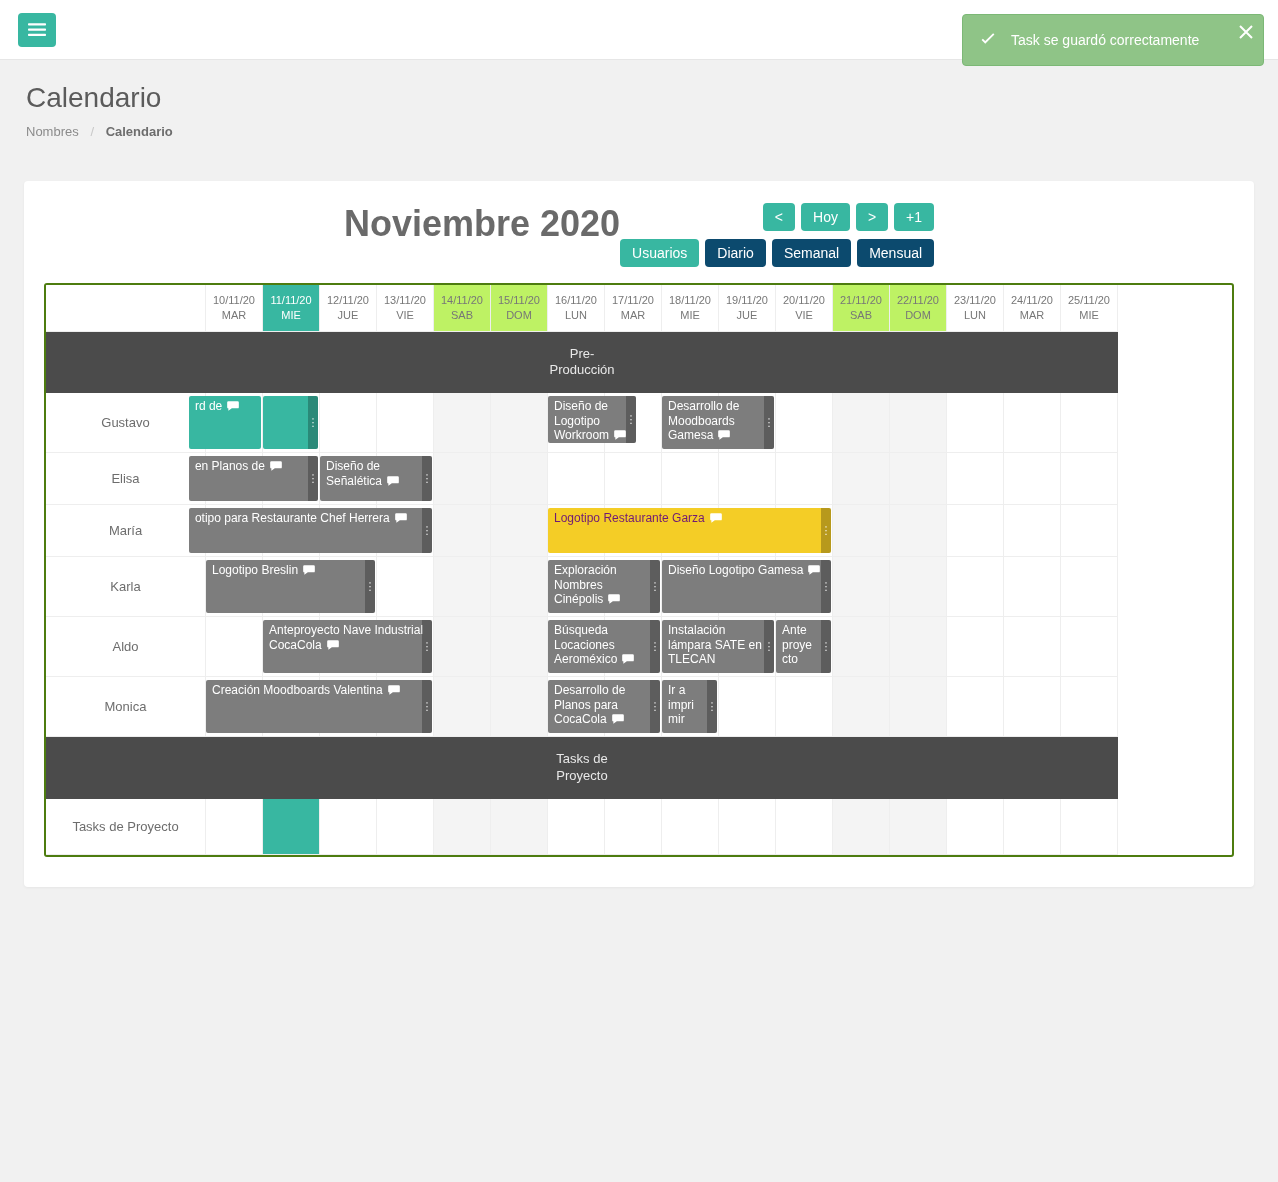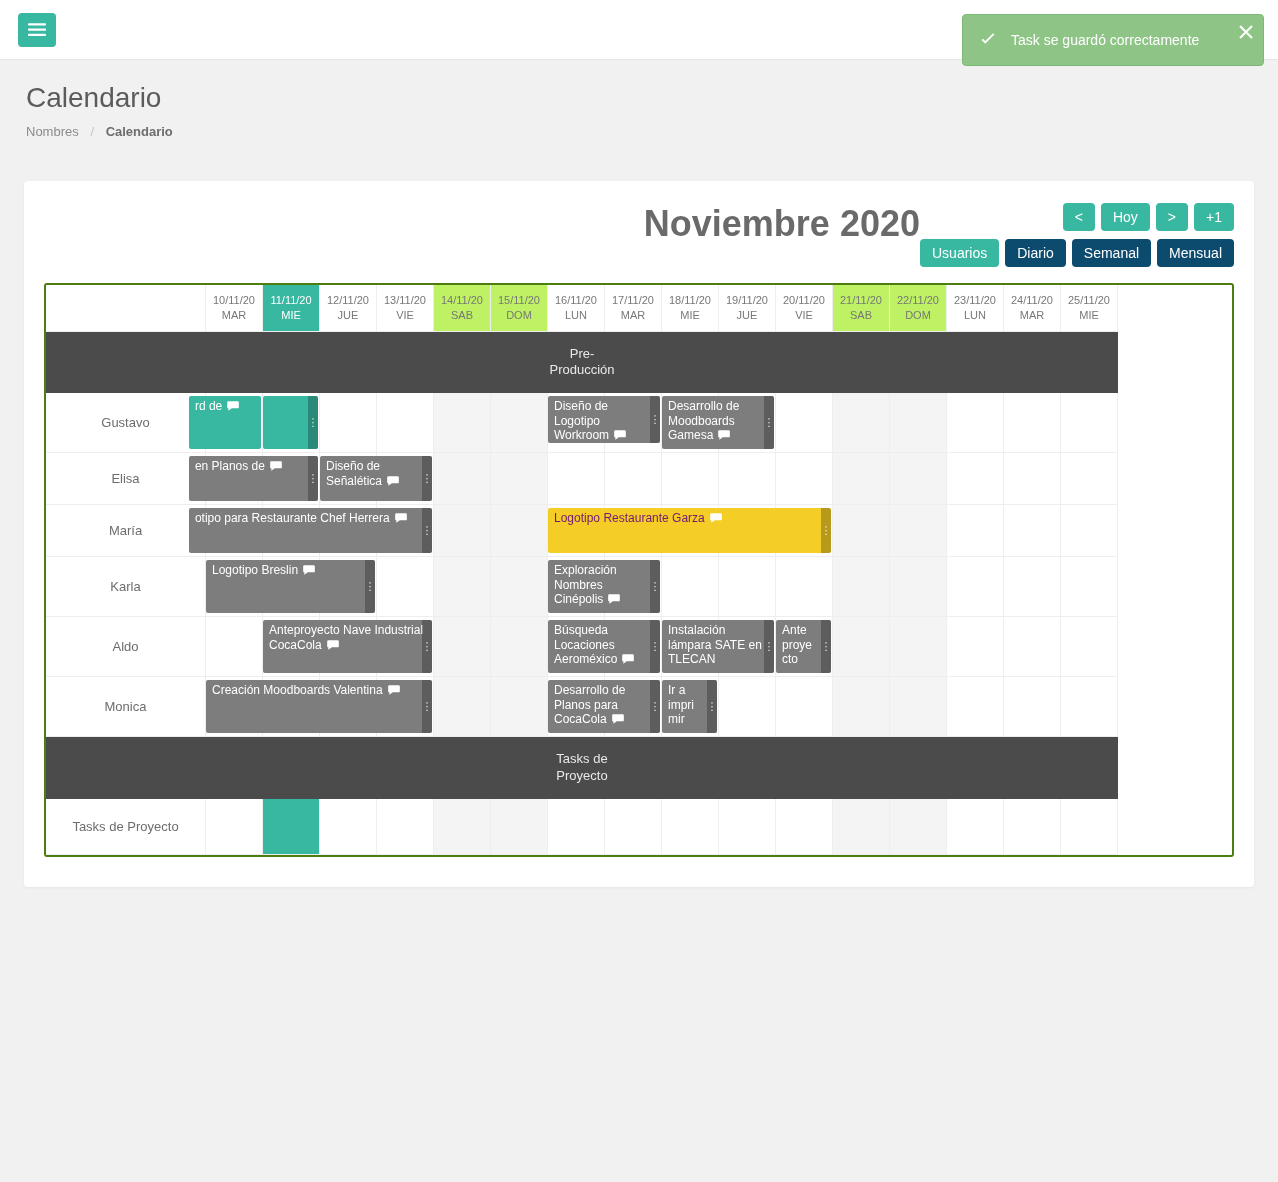--- a/index.html
+++ b/index.html
@@ -9,21 +9,21 @@
 .hamburger svg{width:18px;height:14px;fill:#fff}
 .toast{position:absolute;right:14px;top:14px;width:302px;height:52px;background:#8fc487;border:1px solid #7cb876;border-radius:4px;display:flex;align-items:center;color:#fff;padding:0 14px}
 .toast .check{width:22px;height:22px;margin-right:12px;fill:#fff}
 .toast .close{position:absolute;right:10px;top:10px;width:14px;height:14px;fill:#fff;cursor:pointer}
 .page-header{padding:22px 26px}
 .page-header h1{font-size:28px;font-weight:300;color:#5b5b5b;margin-bottom:10px}
 .breadcrumb{font-size:13px;color:#8b8b8b}
 .breadcrumb .sep{margin:0 8px;color:#c8c8c8}
 .breadcrumb .active{color:#6d6d6d;font-weight:600}
 .panel{background:#fff;margin:20px 24px;border-radius:4px;padding:22px 20px 30px;box-shadow:0 1px 3px rgba(0,0,0,0.05)}
-.panel-hd{display:flex;justify-content:flex-end;align-items:flex-start;margin-bottom:16px}
+.panel-hd{display:flex;justify-content:center;align-items:flex-start;margin-bottom:16px}
 .month{font-size:36px;font-weight:700;color:#6a6a6a}
 .controls{display:flex;flex-direction:column;align-items:flex-end;gap:8px}
 .btnrow{display:flex;gap:6px}
 .btn{border:none;border-radius:4px;padding:6px 12px;font-size:14px;color:#fff;cursor:pointer;font-weight:500}
 .btn-teal{background:#38b7a1}
 .btn-gold{background:#0c4a6e}
 .cal-wrap{overflow:hidden;border:2px solid #4d7c0f;border-radius:3px}
 .cal{display:grid;grid-template-columns:160px repeat(16,57px);font-size:12px}
 .cell{border-right:1px solid #eee;border-bottom:1px solid #eee}
 .hd{text-align:center;padding:8px 2px;color:#777;line-height:1.3;background:#fff}
@@ -184,21 +184,21 @@
           </div>
           <div class="task teal" style="left:-17.099999999999998px;width:72.10000000000001px;top:3px;bottom:3px">
             <span class="txt">rd de<span class="chat"><svg viewBox="0 0 24 20">
                   <path d="M4 2h16a2 2 0 012 2v8a2 2 0 01-2 2H10l-6 4v-4H4a2 2 0 01-2-2V4a2 2 0 012-2z"></path>
                 </svg></span></span>
           </div>
           <div class="task teal" style="left:57px;width:55px;top:3px;bottom:3px">
             <span class="txt"></span>
             <span class="handle"></span>
           </div>
-          <div class="task " style="left:342px;width:112px;top:3px;bottom:9px">
+          <div class="task " style="left:342px;width:88px;top:3px;bottom:9px">
             <span class="txt">Diseño de Logotipo Workroom<span class="chat"><svg viewBox="0 0 24 20">
                   <path d="M4 2h16a2 2 0 012 2v8a2 2 0 01-2 2H10l-6 4v-4H4a2 2 0 01-2-2V4a2 2 0 012-2z"></path>
                 </svg></span></span>
             <span class="handle"></span>
           </div>
           <div class="task " style="left:456px;width:112px;top:3px;bottom:3px">
             <span class="txt">Desarrollo de Moodboards Gamesa<span class="chat"><svg viewBox="0 0 24 20">
                   <path d="M4 2h16a2 2 0 012 2v8a2 2 0 01-2 2H10l-6 4v-4H4a2 2 0 01-2-2V4a2 2 0 012-2z"></path>
                 </svg></span></span>
             <span class="handle"></span>
@@ -291,20 +291,26 @@
             <div class="cell slot" style="height:60px;"></div>
           </div>
           <div class="task " style="left:0px;width:169px;top:3px;bottom:3px">
             <span class="txt">Logotipo Breslin<span class="chat"><svg viewBox="0 0 24 20">
                   <path d="M4 2h16a2 2 0 012 2v8a2 2 0 01-2 2H10l-6 4v-4H4a2 2 0 01-2-2V4a2 2 0 012-2z"></path>
                 </svg></span></span>
             <span class="handle"></span>
           </div>
           <div class="task " style="left:342px;width:112px;top:3px;bottom:3px">
             <span class="txt">Exploración Nombres Cinépolis<span class="chat"><svg viewBox="0 0 24 20">
+                  <path d="M4 2h16a2 2 0 012 2v8a2 2 0 01-2 2H10l-6 4v-4H4a2 2 0 01-2-2V4a2 2 0 012-2z"></path>
+                </svg></span></span>
+            <span class="handle"></span>
+          </div>
+          <div class="task " style="left:456px;width:169px;top:3px;bottom:3px">
+            <span class="txt">Diseño Logotipo Gamesa<span class="chat"><svg viewBox="0 0 24 20">
                   <path d="M4 2h16a2 2 0 012 2v8a2 2 0 01-2 2H10l-6 4v-4H4a2 2 0 01-2-2V4a2 2 0 012-2z"></path>
                 </svg></span></span>
             <span class="handle"></span>
           </div>
         </div>
         <div class="cell rowlabel" style="height:60px">Aldo</div>
         <div style="grid-column:2/-1;position:relative;height:60px;border-bottom:1px solid #eee">
           <div style="position:absolute;inset:0;display:grid;grid-template-columns:repeat(16,57px)">
             <div class="cell slot" style="height:60px;"></div>
             <div class="cell slot" style="height:60px;"></div>

